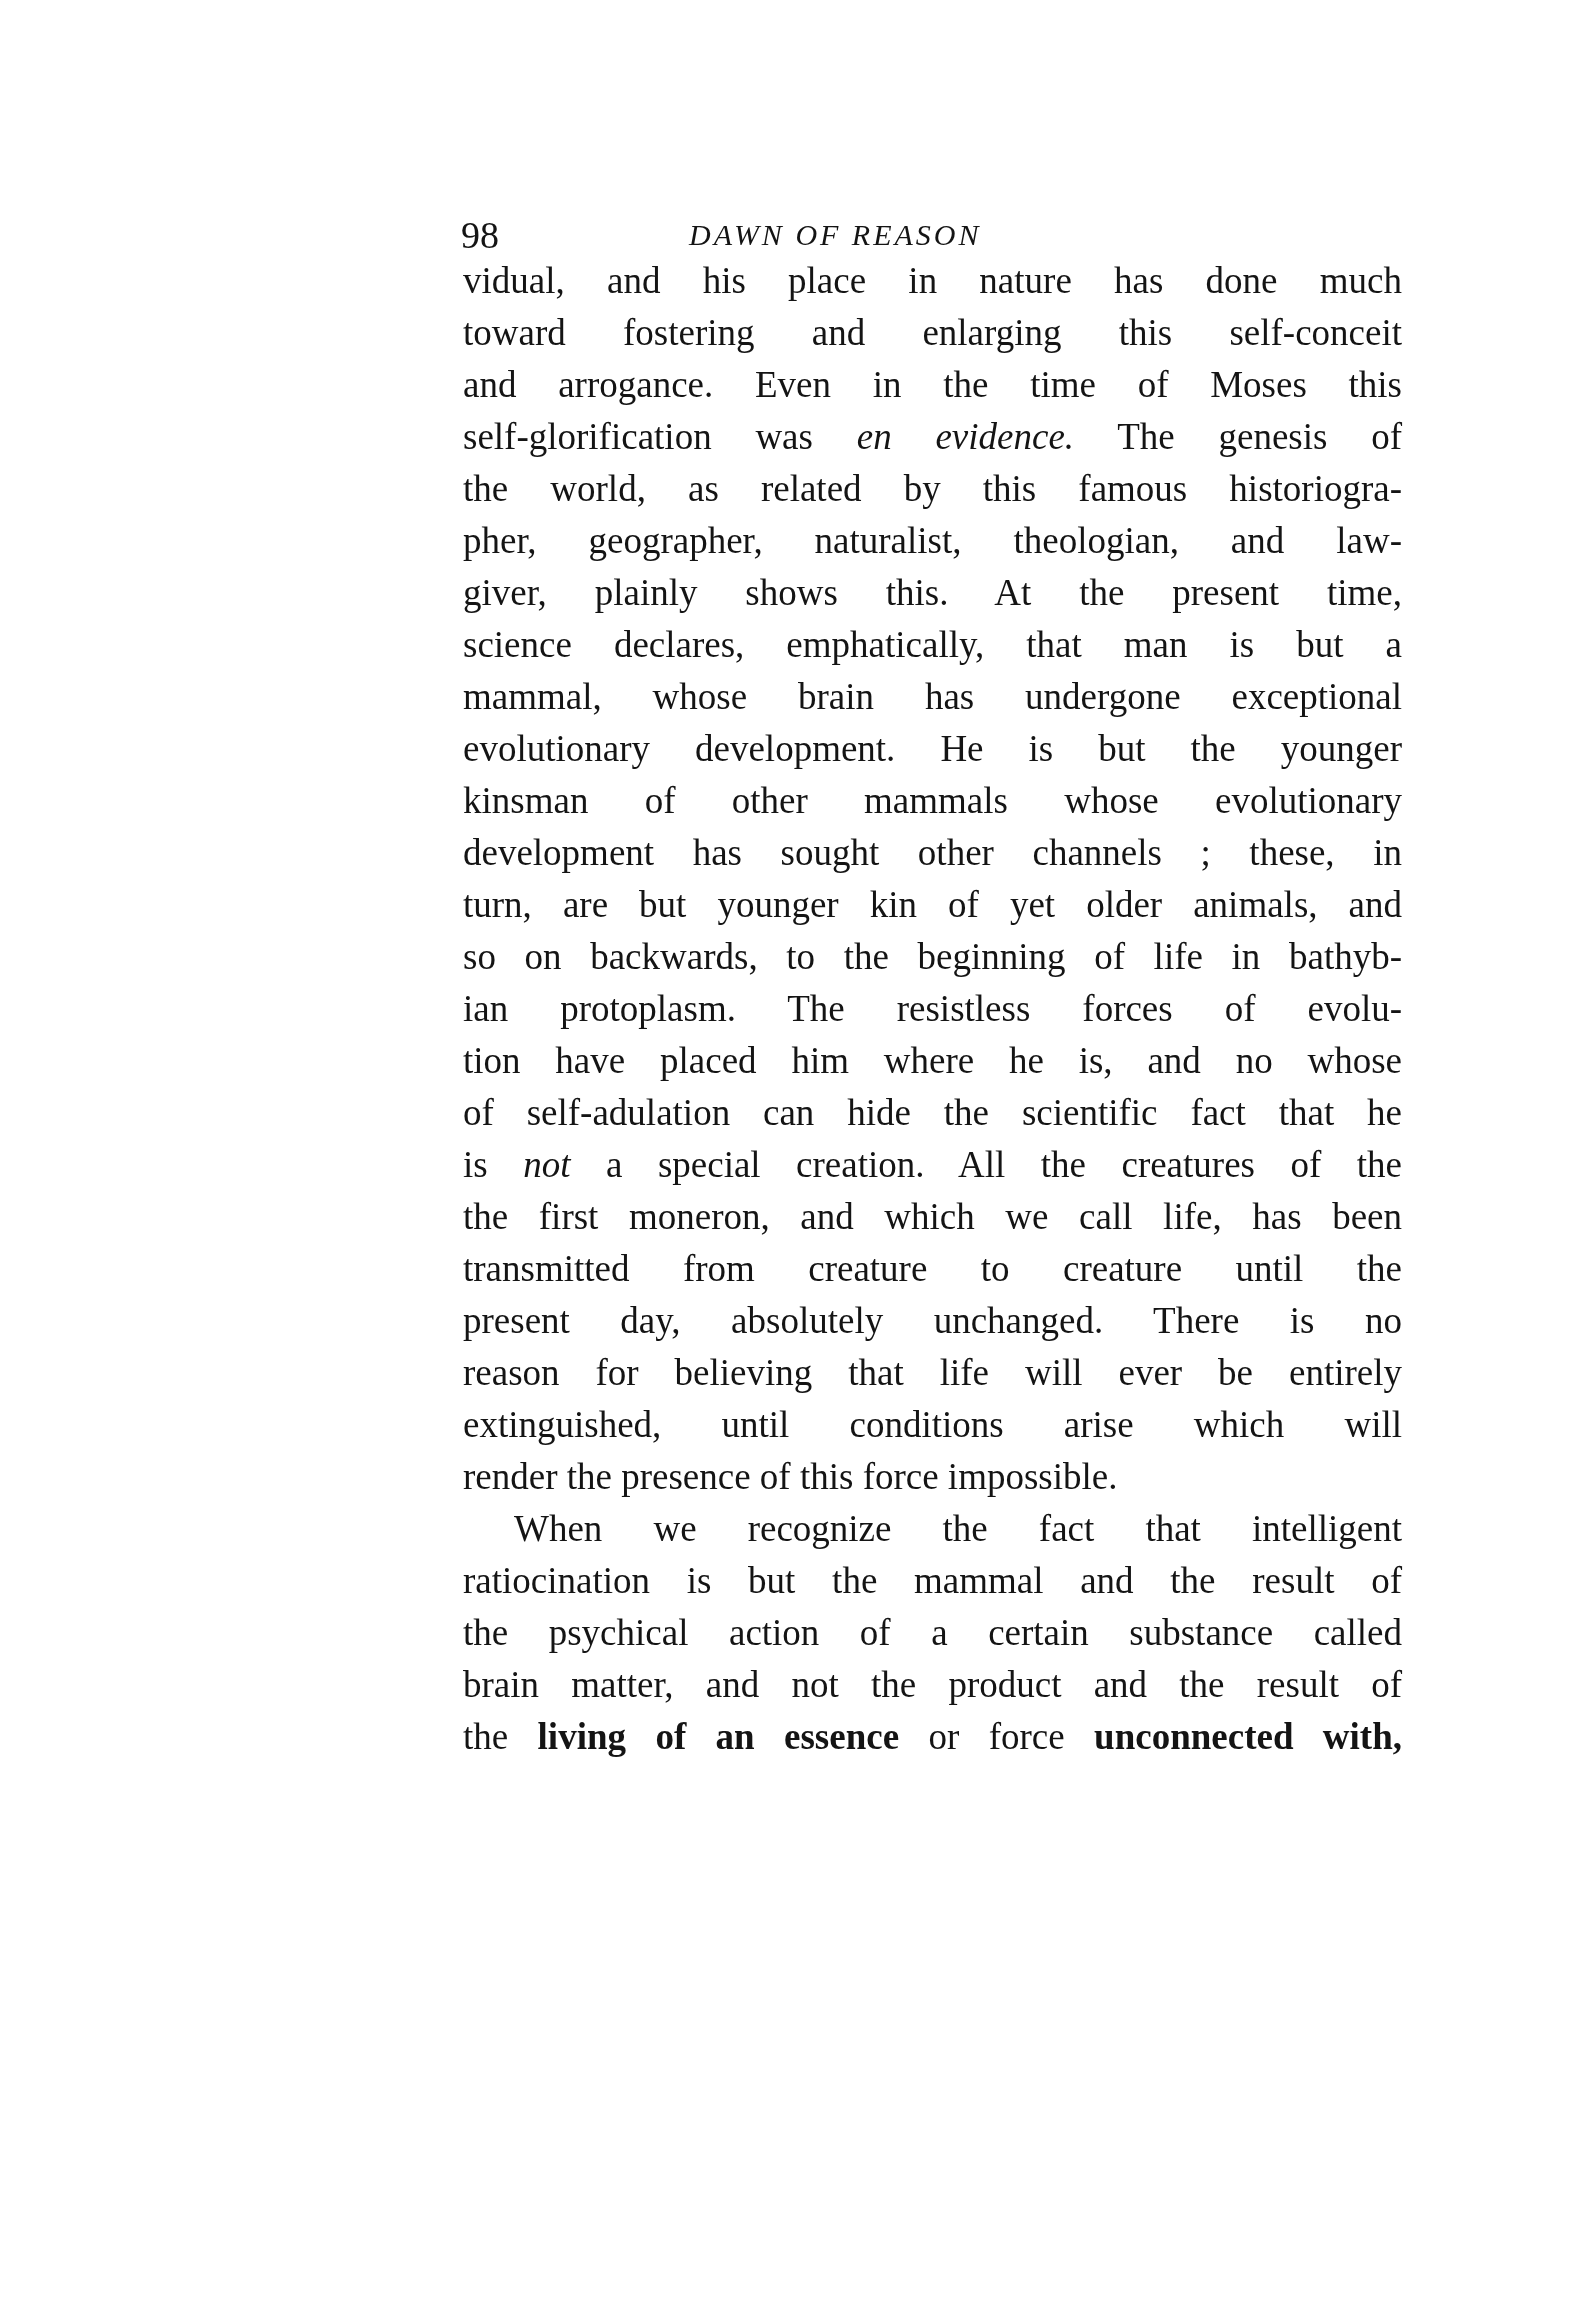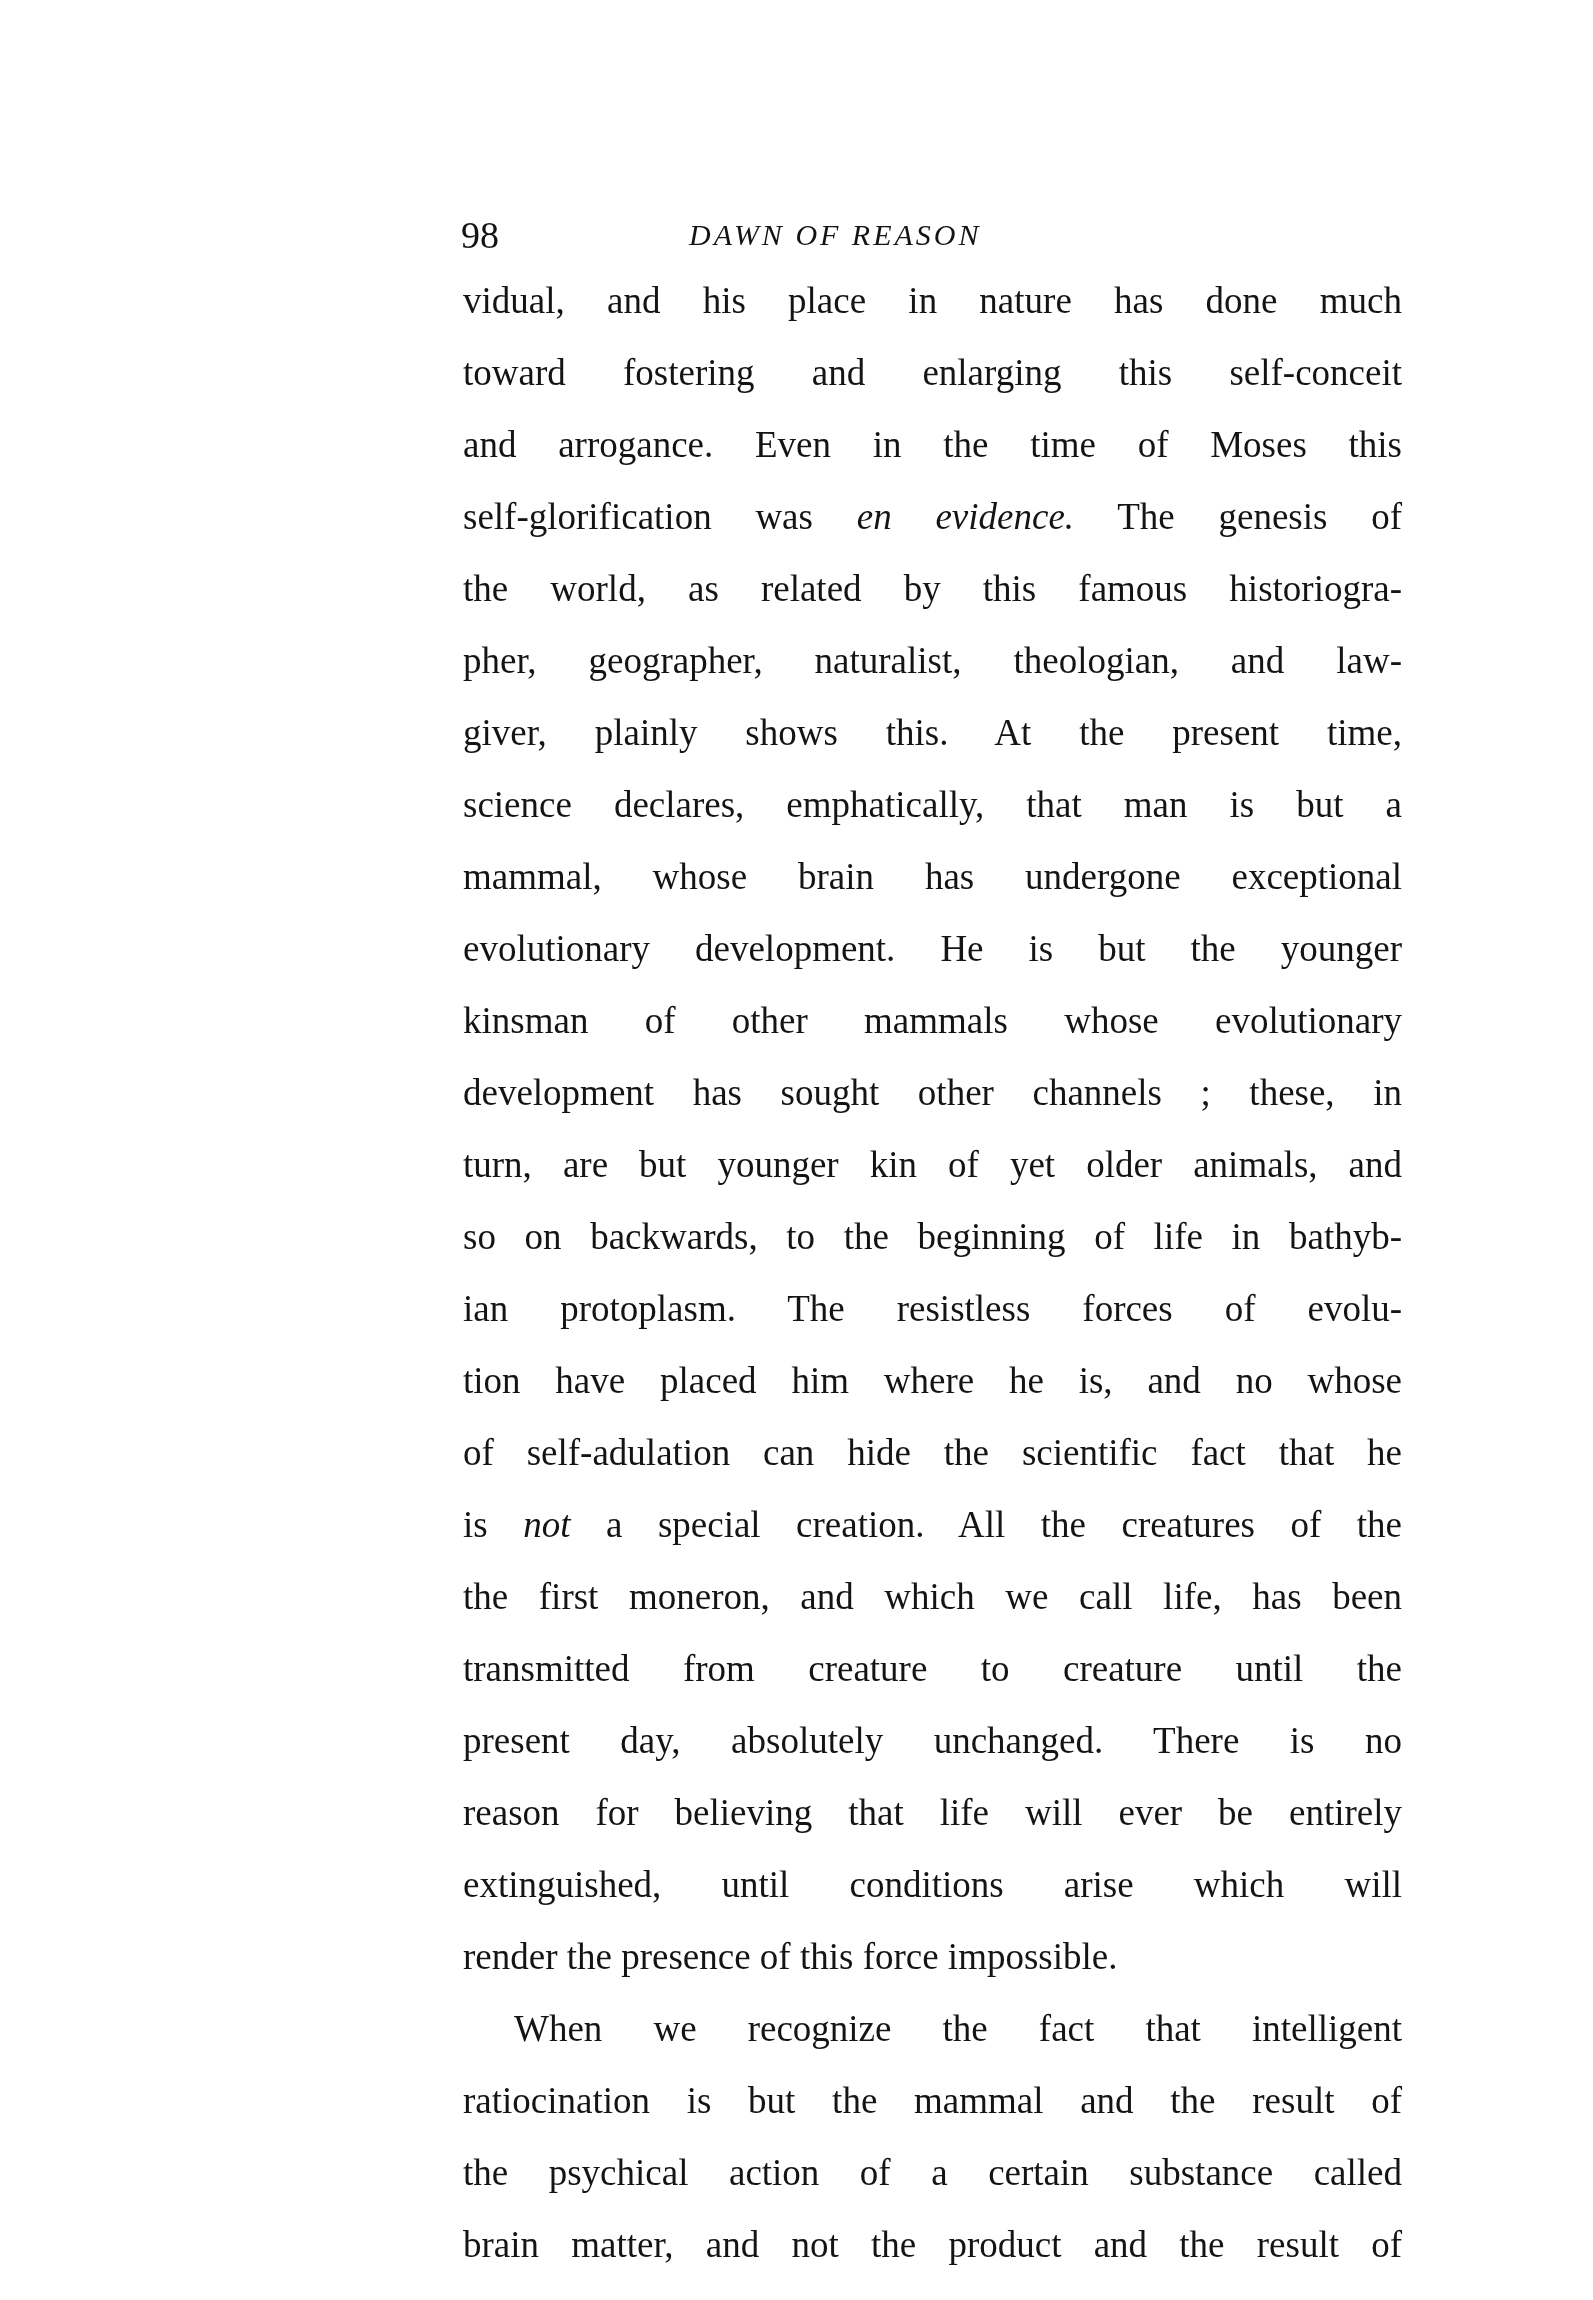--- a/index.html
+++ b/index.html
@@ -5,21 +5,21 @@
     html, body { margin: 0; padding: 0; background: #ffffff; }
     body { width: 1594px; height: 2301px; position: relative; overflow: hidden; color: #141414; }
     .page { position: absolute; left: 0; top: 0; width: 1594px; height: 2301px; background: #ffffff; }
     .header { position: absolute; left: 461px; top: 158px; width: 941px; height: 59px;
       font-family: "Liberation Serif", "DejaVu Serif", serif; margin-top: 48px; }
     .page-number { position: absolute; left: 0; top: 4px; font-size: 38px; line-height: 50px; }
     .running-head { position: absolute; left: 228px; top: 4px; font-size: 30px; line-height: 50px;
       font-style: italic; letter-spacing: 3px; }
     .body-text { position: absolute; left: 463px; top: 255px; width: 939px;
       font-family: "Liberation Serif", "DejaVu Serif", serif; font-size: 37px; line-height: 52px; }
-    .line { display: block; height: 52px; white-space: nowrap; text-align: justify; text-align-last: justify; margin-top: 20px; }
+    .line { display: block; height: 52px; white-space: nowrap; text-align: justify; text-align-last: justify; }
     .line.last { text-align-last: left; }
     .line.indent { padding-left: 51px; }
     .line span.it { font-style: italic; }
     .line span.bold { font-weight: bold; }
   </style>
 </head>
 <body>
 
 <div class="page">
   <div class="header">

